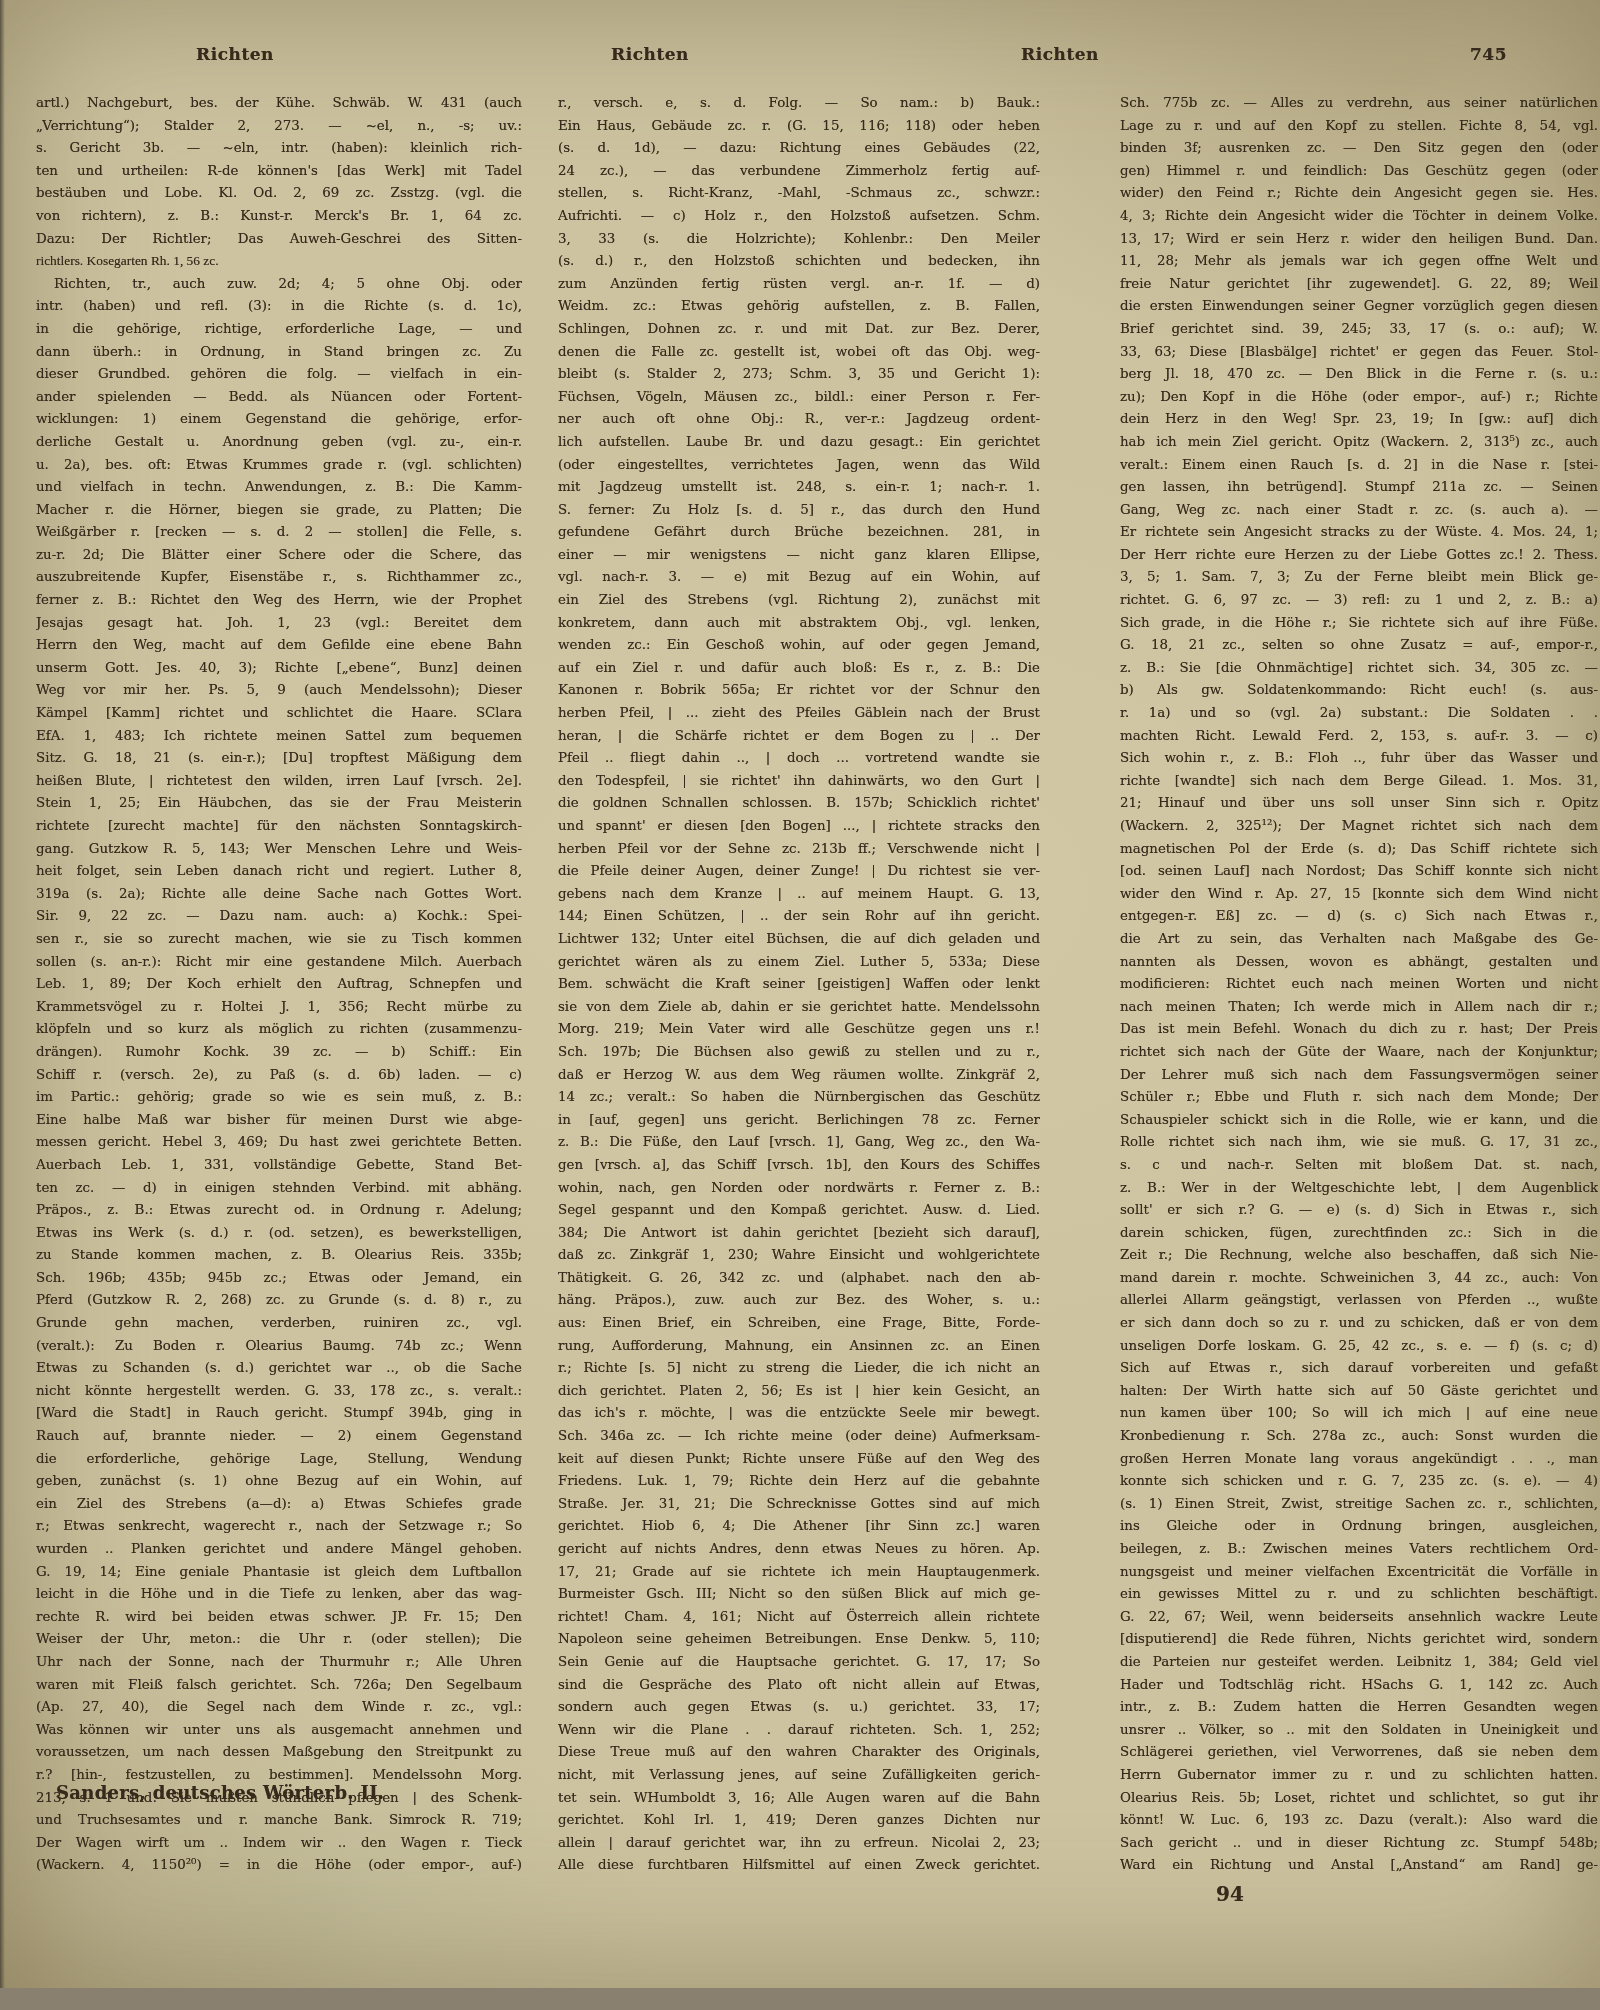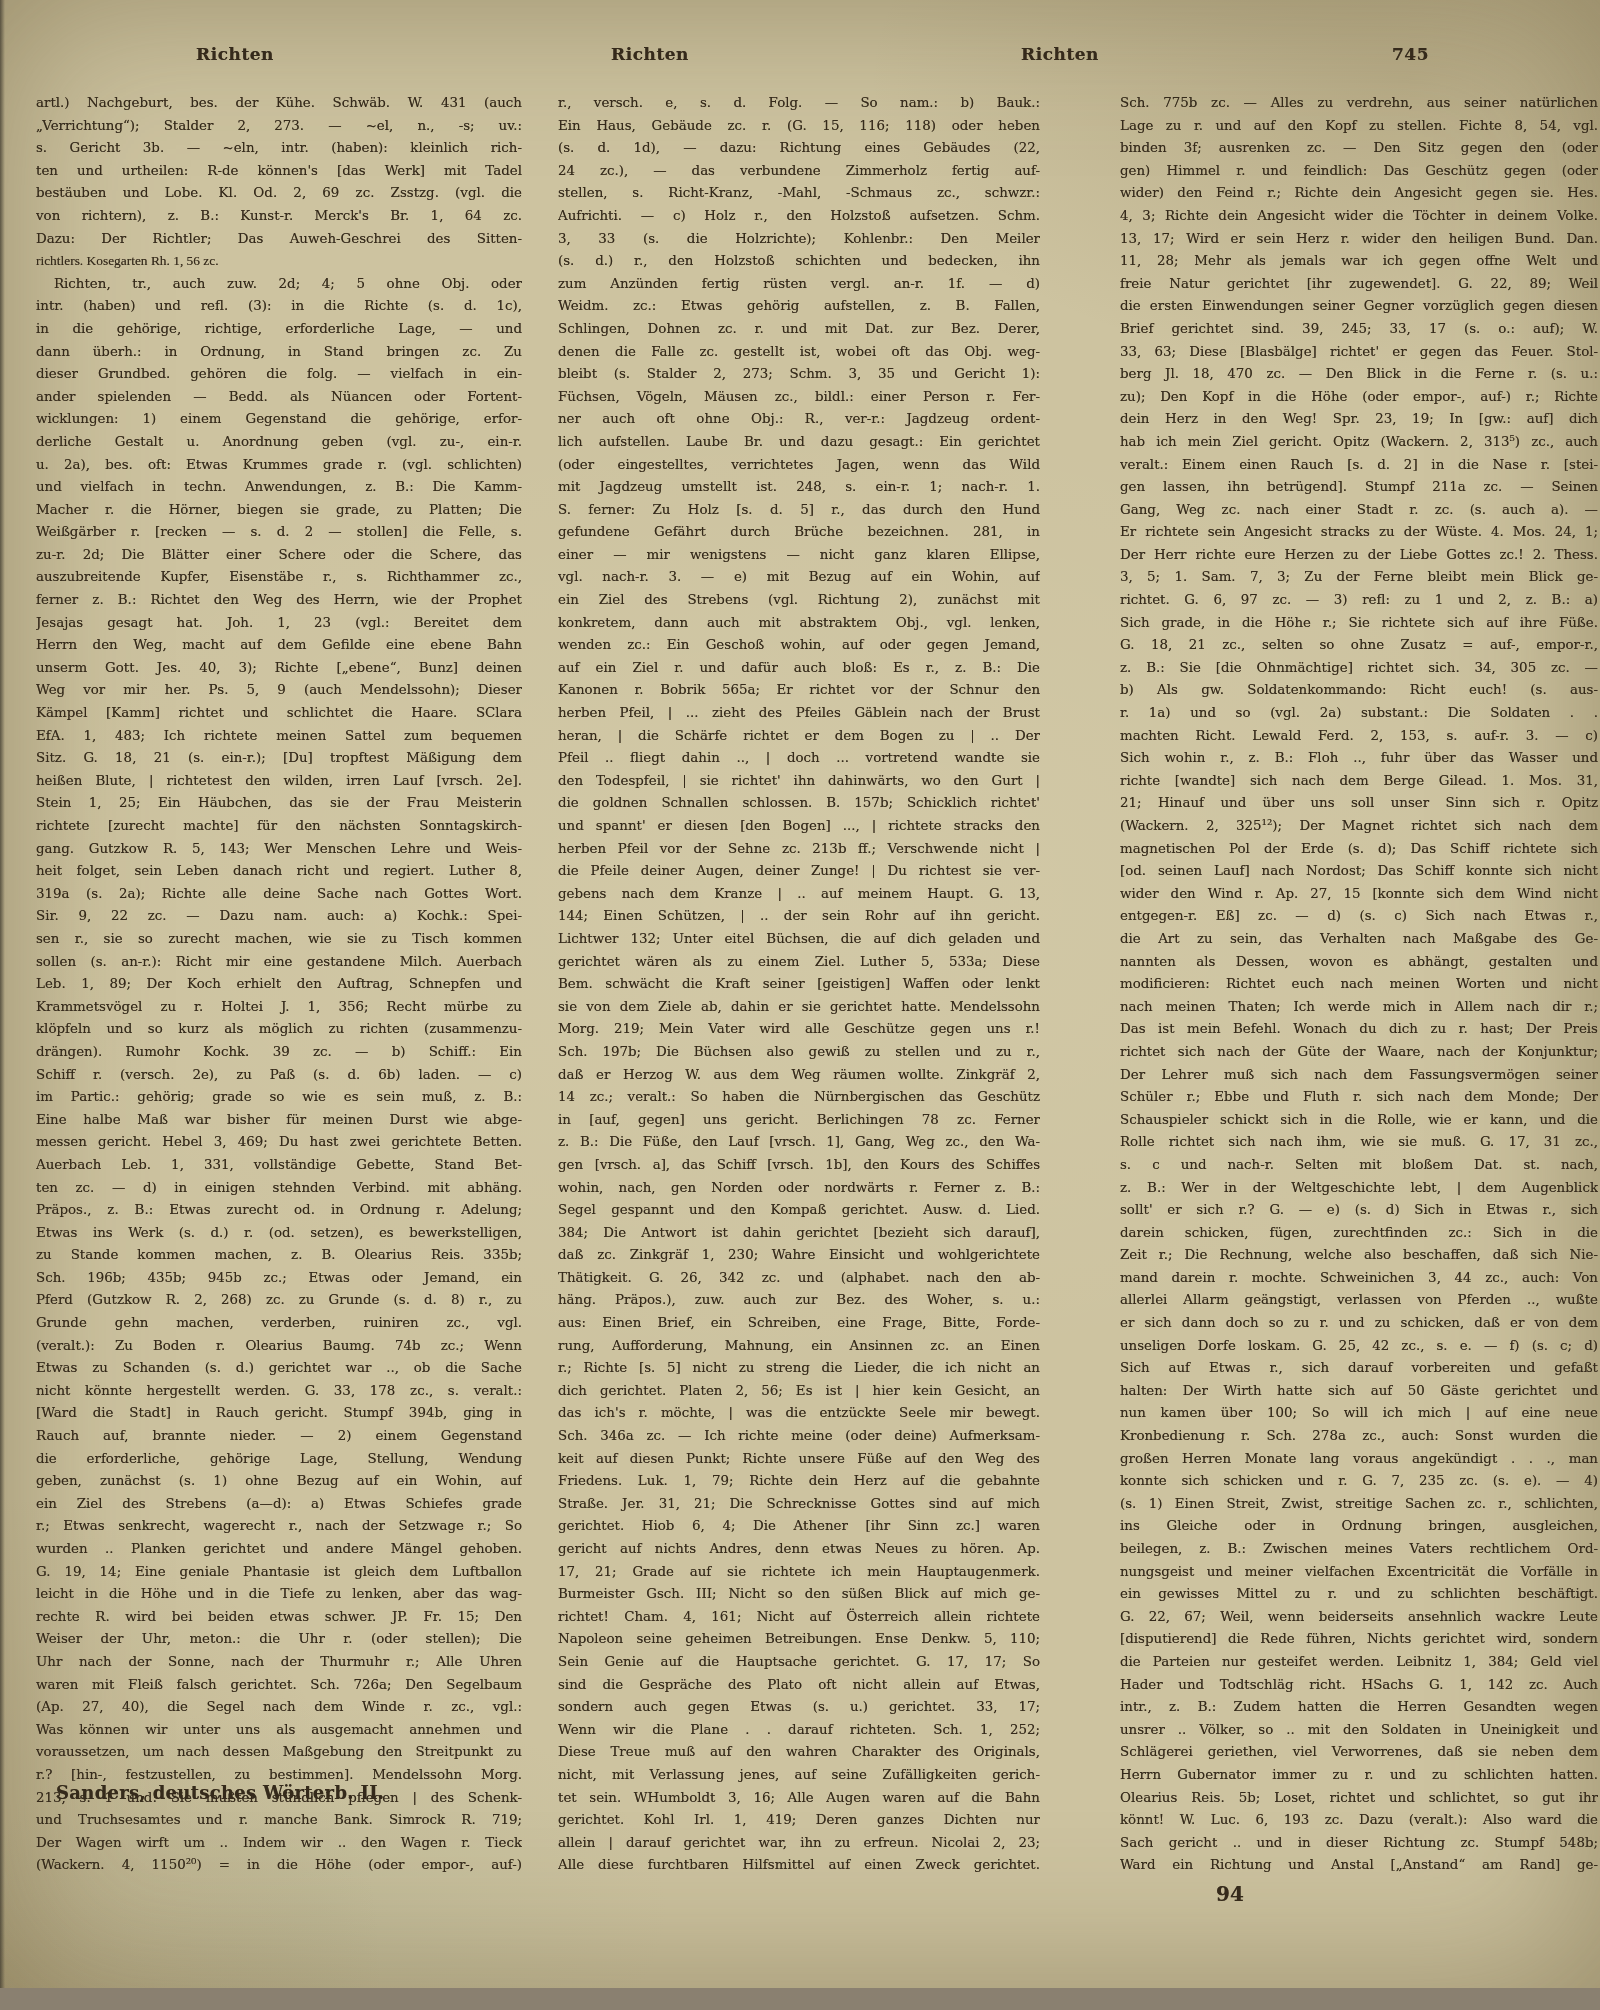--- a/index.html
+++ b/index.html
@@ -19,21 +19,21 @@
     content:"";position:absolute;left:0;top:0;width:5px;height:100%;
     background:linear-gradient(to right,#3f3a2e,rgba(63,58,46,0));opacity:.75;
   }
   .running-head span{
     position:absolute;top:44px;font-weight:bold;font-size:17px;letter-spacing:.5px;
     text-shadow:0 0 .5px rgba(53,42,27,.6);
   }
   .rh1{left:185px;width:100px;text-align:center;}
   .rh2{left:600px;width:100px;text-align:center;}
   .rh3{left:1010px;width:100px;text-align:center;}
-  .pagenum{left:1359px;width:70px;text-align:right;font-size:20px;}
+  .pagenum{left:1437px;width:70px;text-align:right;font-size:20px;}
   .col{
     position:absolute;top:92px;font-size:13.4px;line-height:22.6px;
     text-shadow:0 0 .45px rgba(53,42,27,.55);
   }
   .col1{left:36px;width:486px;}
   .col2{left:558px;width:482px;}
   .col3{left:1120px;width:478px;}
   .line{
     height:22.6px;overflow:hidden;
     text-align:justify;text-align-last:justify;-moz-text-align-last:justify;

